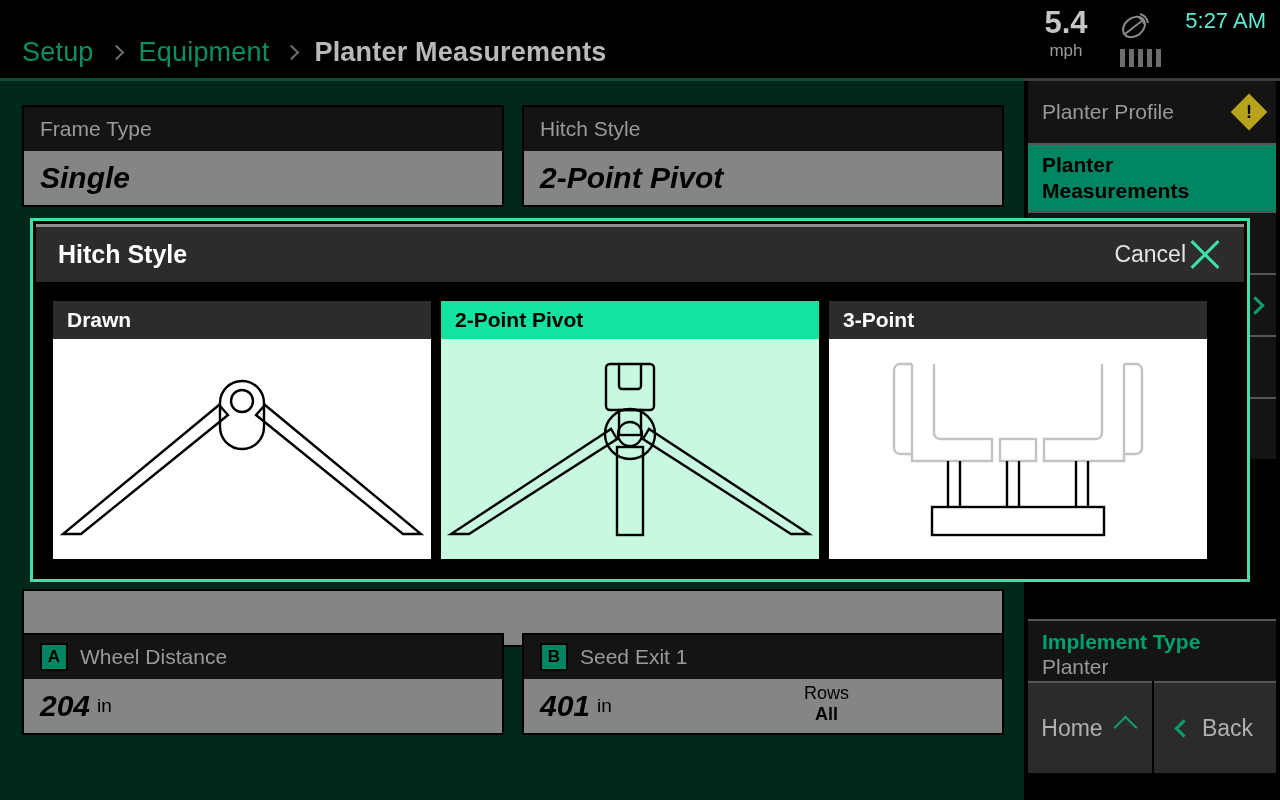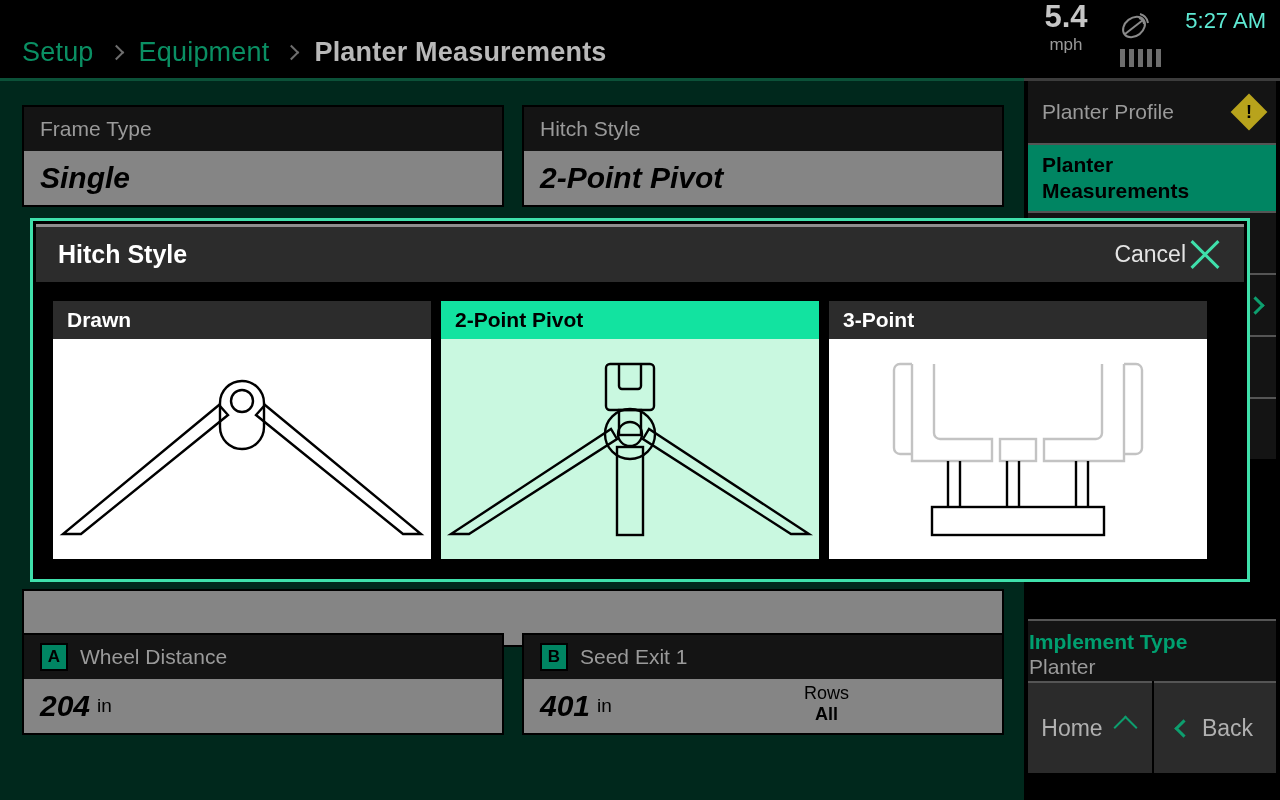--- a/index.html
+++ b/index.html
@@ -23,21 +23,21 @@
   .crumb { font-size: 27px; color: #0a8f63; letter-spacing: .2px; }
   .crumb.last { color: #b9b9b9; font-weight: bold; }
   .crumb-sep {
     width: 11px; height: 11px; border-right: 2px solid #6d6d6d;
     border-top: 2px solid #6d6d6d; transform: rotate(45deg);
     margin: 0 2px;
   }
 
   .status { position: absolute; right: 0; top: 0; height: 80px; width: 280px; }
   .speed {
-    position: absolute; left: 30px; top: 0; width: 72px; text-align: center;
+    position: absolute; left: 30px; top: 6px; width: 72px; text-align: center;
   }
   .speed .val { font-size: 31px; font-weight: bold; color: #c6c6c6; line-height: 34px; }
   .speed .unit { font-size: 17px; color: #9a9a9a; line-height: 22px; }
   .gps { position: absolute; left: 108px; top: 12px; width: 64px; }
   .gps .bars { display: flex; gap: 4px; justify-content: center; margin-top: 3px; }
   .gps .bars i { display: block; width: 5px; height: 18px; background: #6e6e6e; }
   .clock { position: absolute; right: 14px; top: 8px; font-size: 22px; color: #5eead4; }
 
   .topbar-underline {
     position: absolute; left: 0; top: 78px; width: 1024px; height: 3px;
@@ -111,21 +111,21 @@
 
   #sb-profile { top: 0px;   height: 62px; border-top: none; }
   #sb-meas    { top: 62px;  height: 68px; }
   #sb-a       { top: 130px; height: 62px; }
   #sb-b       { top: 192px; height: 62px; }
   #sb-c       { top: 254px; height: 62px; }
   #sb-d       { top: 316px; height: 62px; }
 
   .sb-implement {
     position: absolute; left: 4px; top: 538px; width: 248px; height: 62px;
-    background: #141414; border-top: 2px solid #555; padding: 8px 1px;
+    background: #141414; border-top: 2px solid #555; padding: 8px 14px;
   }
   .sb-implement .t1 { color: #00a070; font-size: 21px; font-weight: bold; line-height: 25px; }
   .sb-implement .t2 { color: #9a9a9a; font-size: 21px; line-height: 25px; }
 
   .sb-btn {
     position: absolute; top: 600px; height: 92px; background: #2b2b2b;
     border-top: 2px solid #555;
     display: flex; align-items: center; justify-content: center; gap: 12px;
     color: #b0b0b0; font-size: 23px;
   }

